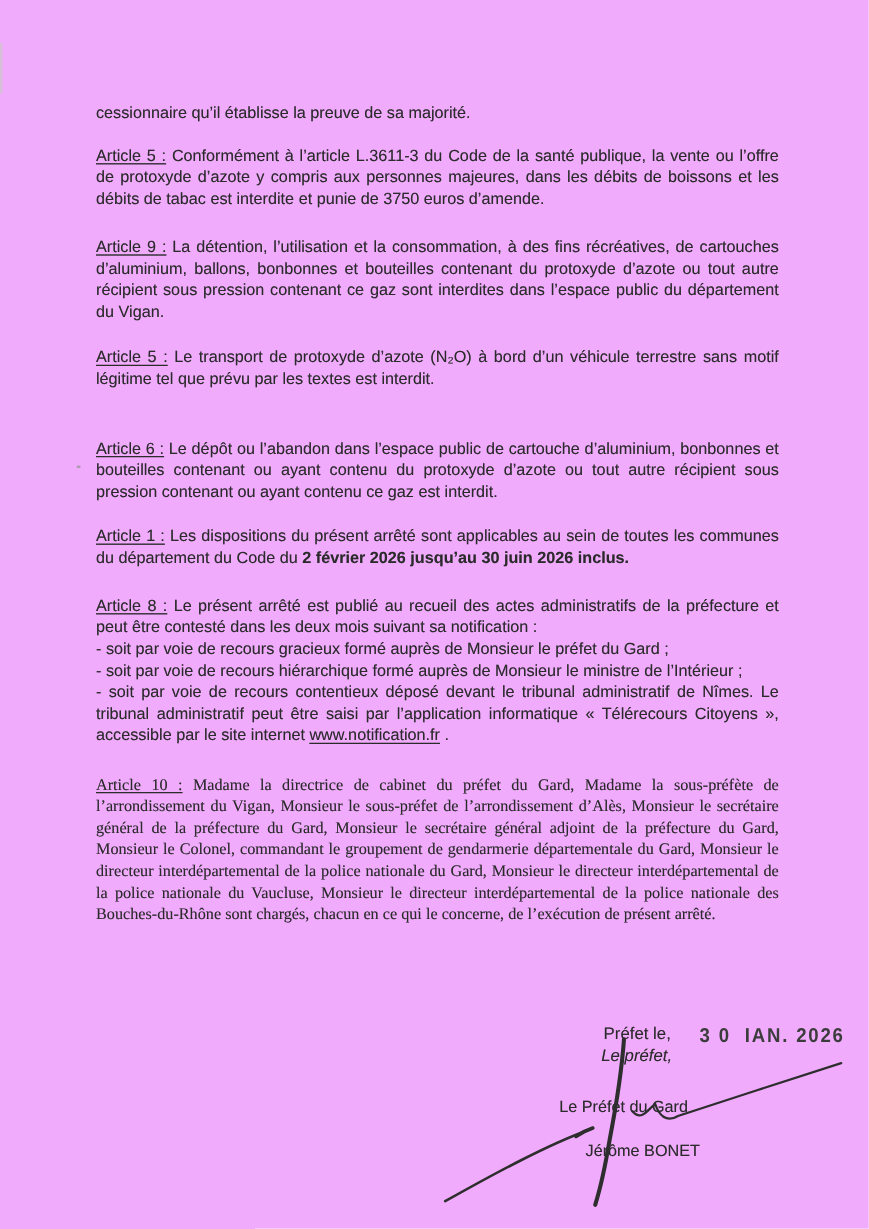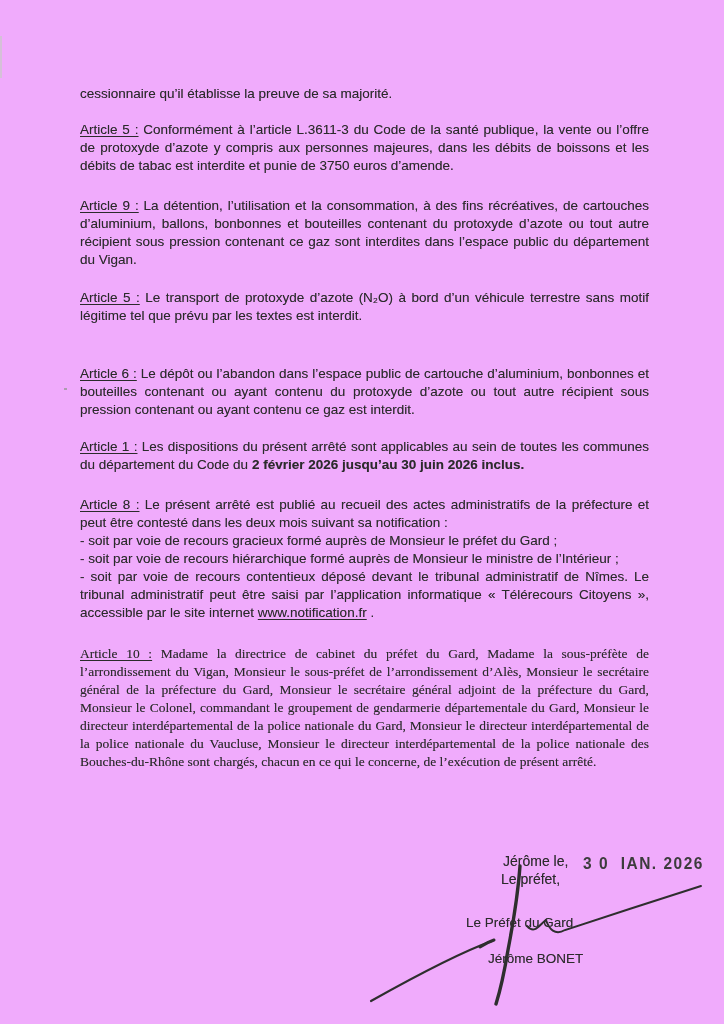--- a/index.html
+++ b/index.html
@@ -51,21 +51,21 @@
   }
   .sig-abs {
     position: absolute;
     font-size: 13.5px;
     line-height: 18px;
     color: #2b2b2b;
     text-shadow: 0 0 0.5px rgba(20,20,20,0.35);
     white-space: nowrap;
   }
   .sig-place { left: 503px; top: 852px; font-size: 14px; }
-  .sig-role  { left: 501px; top: 870px; font-size: 14px; }
+  .sig-role  { left: 501px; top: 870px; font-size: 14px; font-style: italic; }
   .sig-title { left: 466px; top: 914px; }
   .sig-name  { left: 488px; top: 950px; }
   .stamp {
     position: absolute;
     left: 583px;
     top: 854px;
     font-family: "Liberation Sans", sans-serif;
     font-size: 15.5px;
     font-weight: 600;
     letter-spacing: 1.5px;
@@ -116,21 +116,21 @@
     <p class="para p-a5"><span class="seg-u">Article 5 :</span><span> Le transport de protoxyde d’azote (N₂O) à bord d’un véhicule terrestre sans motif légitime tel que prévu par les textes est interdit.</span></p>
     <p class="para p-a6"><span class="seg-u">Article 6 :</span><span> Le dépôt ou l’abandon dans l’espace public de cartouche d’aluminium, bonbonnes et bouteilles contenant ou ayant contenu du protoxyde d’azote ou tout autre récipient sous pression contenant ou ayant contenu ce gaz est interdit.</span></p>
     <p class="para p-a7"><span class="seg-u">Article 1 :</span><span> Les dispositions du présent arrêté sont applicables au sein de toutes les communes du département du Code du </span><span class="seg-bi">2 février 2026 jusqu’au 30 juin 2026 inclus.</span></p>
     <p class="para p-a9"><span class="seg-u">Article 8 :</span><span> Le présent arrêté est publié au recueil des actes administratifs de la préfecture et peut être contesté dans les deux mois suivant sa notification :
 - soit par voie de recours gracieux formé auprès de Monsieur le préfet du Gard ;
 - soit par voie de recours hiérarchique formé auprès de Monsieur le ministre de l’Intérieur ;
 - soit par voie de recours contentieux déposé devant le tribunal administratif de Nîmes. Le tribunal administratif peut être saisi par l’application informatique « Télérecours Citoyens », accessible par le site internet </span><span class="seg-u">www.notification.fr</span><span> .</span></p>
     <p class="para p-a10"><span class="seg-u">Article 10 :</span><span> Madame la directrice de cabinet du préfet du Gard, Madame la sous-préfète de l’arrondissement du Vigan, Monsieur le sous-préfet de l’arrondissement d’Alès, Monsieur le secrétaire général de la préfecture du Gard, Monsieur le secrétaire général adjoint de la préfecture du Gard, Monsieur le Colonel, commandant le groupement de gendarmerie départementale du Gard, Monsieur le directeur interdépartemental de la police nationale du Gard, Monsieur le directeur interdépartemental de la police nationale du Vaucluse, Monsieur le directeur interdépartemental de la police nationale des Bouches-du-Rhône sont chargés, chacun en ce qui le concerne, de l’exécution de présent arrêté.</span></p>
   </div>
 
-  <div class="sig-abs sig-place">Jérôme le,</div>
+  <div class="sig-abs sig-place">Préfet le,</div>
   <div class="sig-abs sig-role">Le préfet,</div>
   <div class="stamp">3 0  IAN. 2026</div>
   <div class="sig-abs sig-title">Le Préfet du Gard</div>
   <div class="sig-abs sig-name">Jérôme BONET</div>
 
   <svg class="ink" viewBox="0 0 724 1024" aria-hidden="true">
 
     <path d="M520 866 C518 894 513 924 508 950 C505 968 501 988 496 1004" fill="none" stroke="#2e2e2e" stroke-width="3.4" stroke-linecap="round"></path>
 
     <path d="M371 1001 C412 978 456 954 492 941" fill="none" stroke="#2e2e2e" stroke-width="2.2" stroke-linecap="round"></path>

